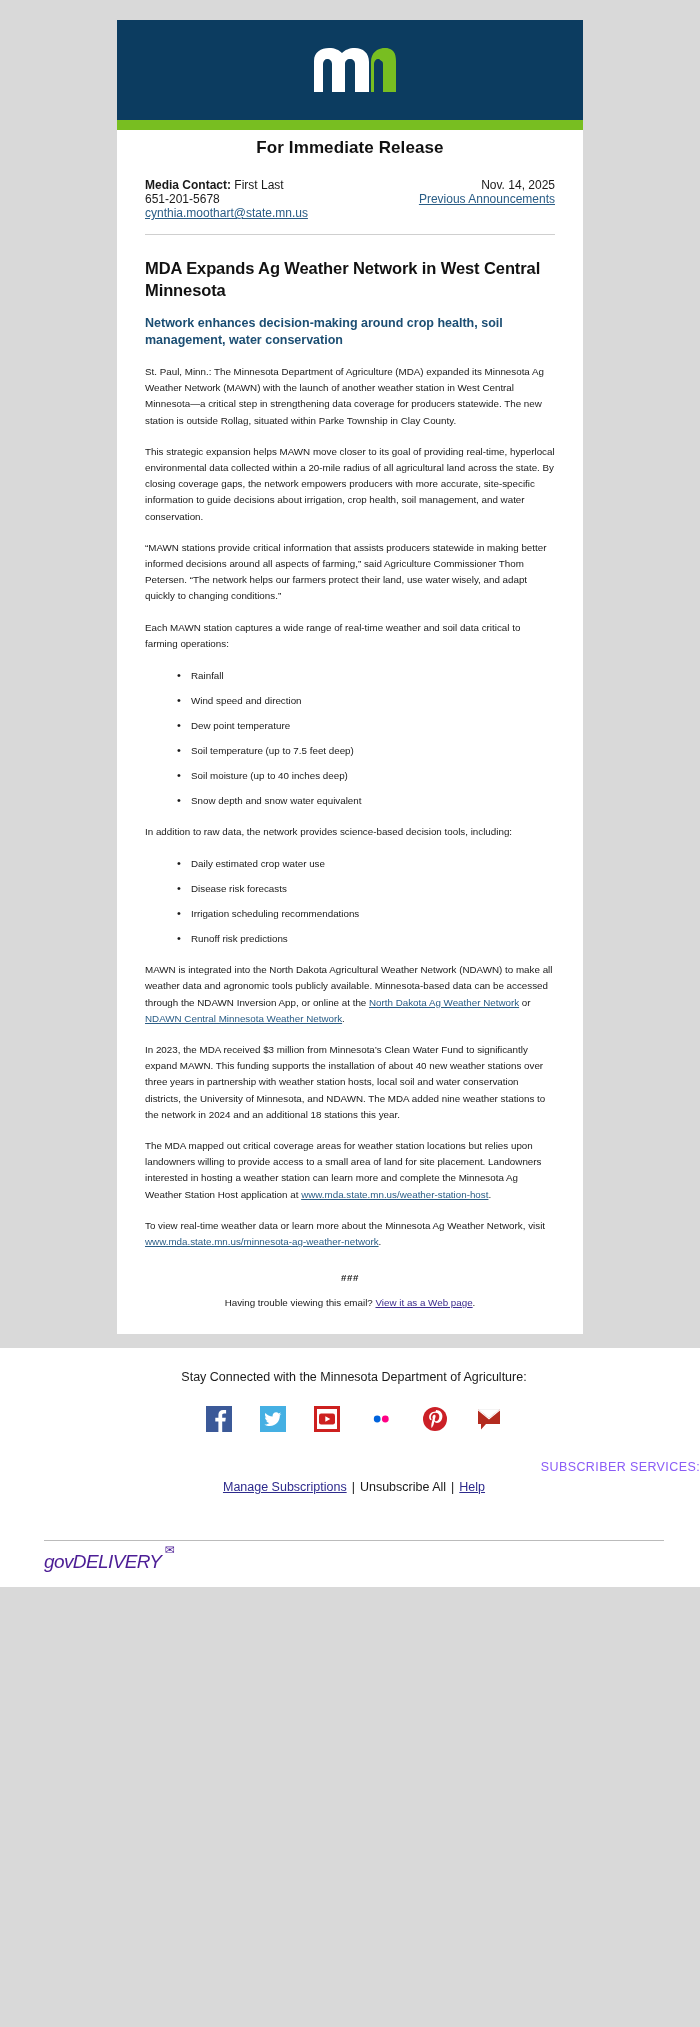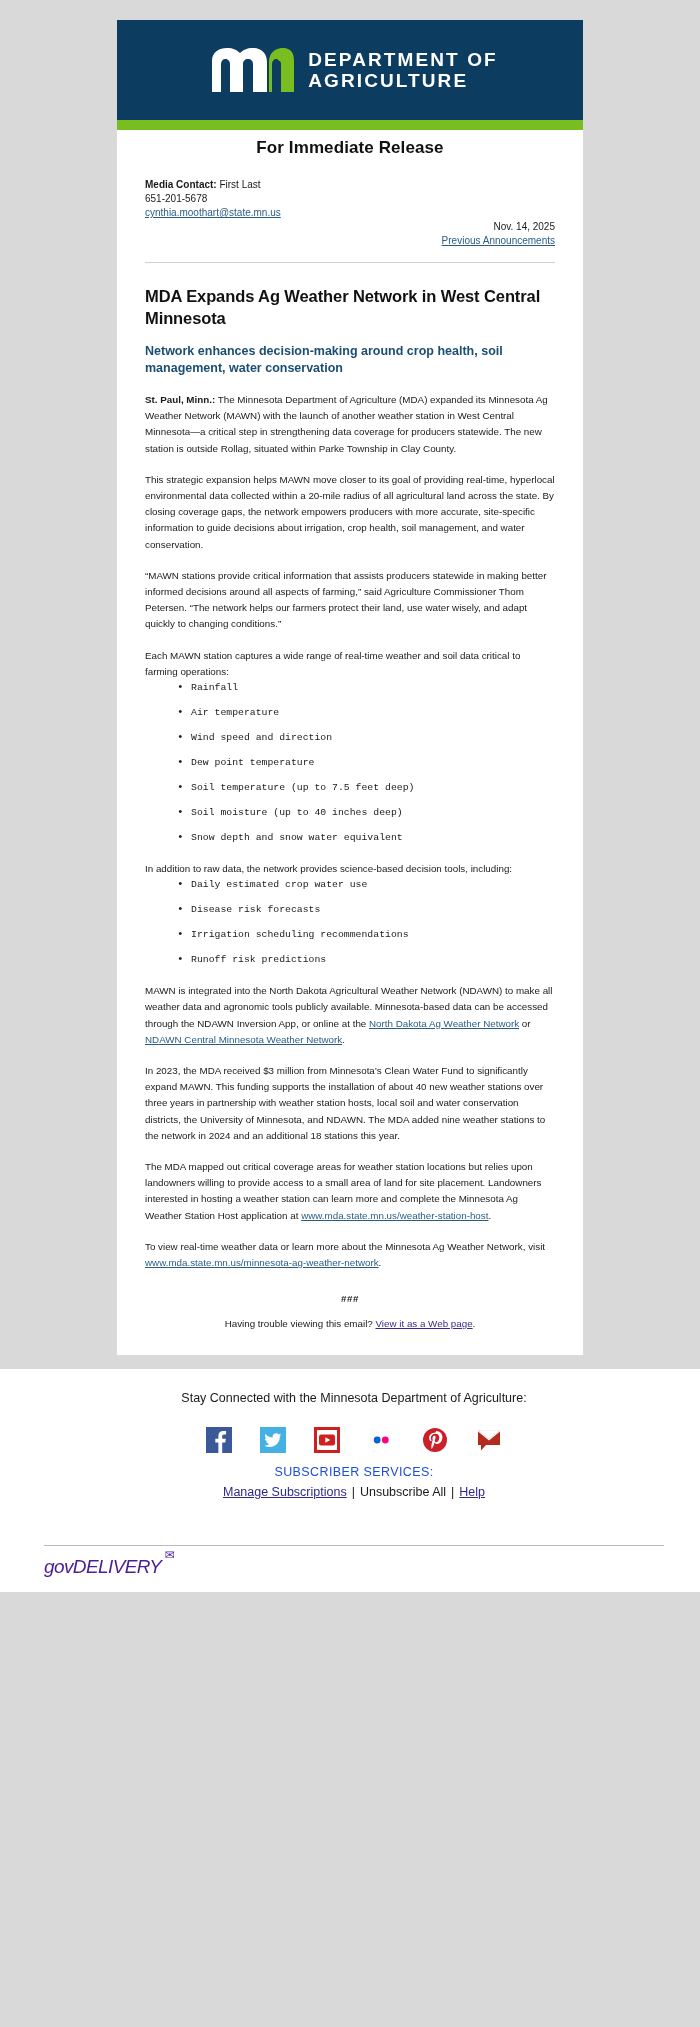--- a/index.html
+++ b/index.html
@@ -49,24 +49,23 @@
     font-weight: bold;
     color: #111;
     padding: 8px 0 0 0;
     letter-spacing: .1px;
   }
 
   .contact-row {
     display: flex;
     justify-content: space-between;
     padding: 20px 28px 0 28px;
-    font-size: 10px;
+    font-size: 12px;
     line-height: 14px;
     color: #1a1a1a;
-    flex-direction: column;
   }
   .contact-left b { font-weight: bold; }
   .contact-right { text-align: right; }
   a.link-blue { color: #2a5d86; text-decoration: underline; }
   a.link-mail { color: #2a5d86; text-decoration: underline; }
 
   .divider {
     border: none;
     border-top: 1px solid #cfcfcf;
     margin: 14px 28px 0 28px;
@@ -89,26 +88,25 @@
     color: #1c4e73;
     margin: 14px 0 0 0;
   }
   p.body {
     font-size: 9.8px;
     line-height: 16.2px;
     margin: 15px 0 0 0;
     color: #1a1a1a;
     text-align: left;
   }
-  p.body b { font-weight: bold; }
+  p.body b { font-weight: normal; }
   ul.bullets {
-    margin: 0 0 0 0;
+    margin: 16px 0 0 0;
     padding-left: 46px;
     list-style: none;
-    font-family: Liberation Mono, monospace;
   }
   ul.bullets li {
     font-size: 9.8px;
     line-height: 16px;
     margin: 0 0 9px 0;
     position: relative;
   }
   ul.bullets li:before {
     content: "\2022";
     position: absolute;
@@ -145,24 +143,25 @@
   }
   .social-row {
     display: flex;
     justify-content: center;
     align-items: center;
     gap: 28px;
     margin: 22px 0 0 0;
   }
   .social-row a { display: block; line-height: 0; }
   .subscriber-title {
-    margin-top: 12px;
+    margin-top: 28px;
     font-size: 12.5px;
-    color: #1d4ed8;
+    color: #8b5cf6;
     letter-spacing: .4px;
+    text-align: right;
   }
   .subscriber-links {
     margin-top: 6px;
     font-size: 12.5px;
     color: #1a1a1a;
   }
   .subscriber-links a { color: #2d2a8c; text-decoration: underline; }
   .sep { padding: 0 5px; }
 
   .thin-rule {
@@ -210,24 +209,20 @@
 
   <div class="email-card">
 
     <div class="masthead">
       <div class="logo-wrap">
         <svg class="logo-mark" viewBox="0 0 84 46">
           <path d="M2 45 L2 14 C2 5 9 1 17 1 C23 1 27 3 30 6 C33 3 37 1 43 1 C51 1 57 6 57 15 L57 45 L43 45 L43 17 C43 14 41 12 38 12 C35 12 33 14 33 17 L33 45 L20 45 L20 17 C20 14 18 12 15 12 C13 12 11 14 11 17 L11 45 Z" fill="#ffffff"></path>
           <path d="M59 45 L59 15 C59 6 65 1 73 1 C81 1 84 6 84 14 L84 45 L71 45 L71 17 C71 14 69 12 66 12 C64 12 62 14 62 17 L62 45 Z" fill="#78be21"></path>
           <circle cx="73" cy="8" r="7" fill="#78be21"></circle>
         </svg>
-        <div class="logo-text">
-          <div>DEPARTMENT OF</div>
-          <div>AGRICULTURE</div>
-        </div>
       </div>
     </div>
     <div class="green-bar"></div>
 
     <div class="release-title">For Immediate Release</div>
 
     <div class="contact-row">
       <div class="contact-left">
         <div><b>Media Contact:</b> <span>First Last</span></div>
         <div>651-201-5678</div>
@@ -246,21 +241,20 @@
       <h2 class="subhead">Network enhances decision-making around crop health, soil management, water conservation</h2>
 
       <p class="body"><b>St. Paul, Minn.:</b><span> The Minnesota Department of Agriculture (MDA) expanded its Minnesota Ag Weather Network (MAWN) with the launch of another weather station in West Central Minnesota—a critical step in strengthening data coverage for producers statewide. The new station is outside Rollag, situated within Parke Township in Clay County.</span></p>
 
       <p class="body">This strategic expansion helps MAWN move closer to its goal of providing real-time, hyperlocal environmental data collected within a 20-mile radius of all agricultural land across the state. By closing coverage gaps, the network empowers producers with more accurate, site-specific information to guide decisions about irrigation, crop health, soil management, and water conservation.</p>
       <p class="body">“MAWN stations provide critical information that assists producers statewide in making better informed decisions around all aspects of farming,” said Agriculture Commissioner Thom Petersen. “The network helps our farmers protect their land, use water wisely, and adapt quickly to changing conditions.”</p>
       <p class="body">Each MAWN station captures a wide range of real-time weather and soil data critical to farming operations:</p>
 
       <ul class="bullets">
         <li>Rainfall</li>
-        <li>Air temperature</li>
         <li>Wind speed and direction</li>
         <li>Dew point temperature</li>
         <li>Soil temperature (up to 7.5 feet deep)</li>
         <li>Soil moisture (up to 40 inches deep)</li>
         <li>Snow depth and snow water equivalent</li>
       </ul>
 
       <p class="body">In addition to raw data, the network provides science-based decision tools, including:</p>
 
       <ul class="bullets">

